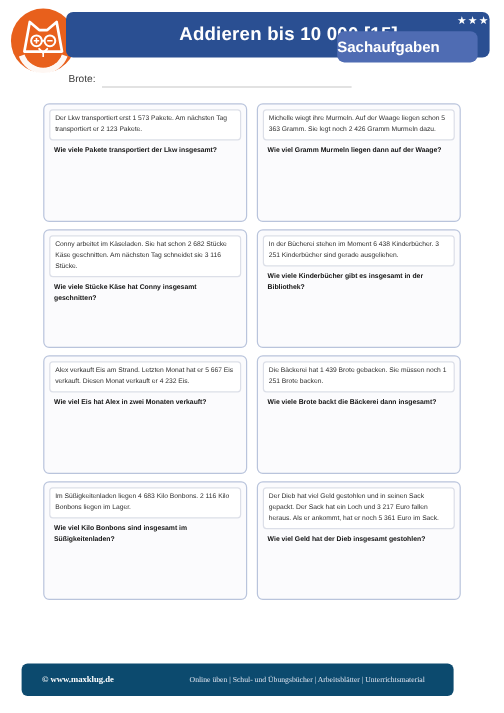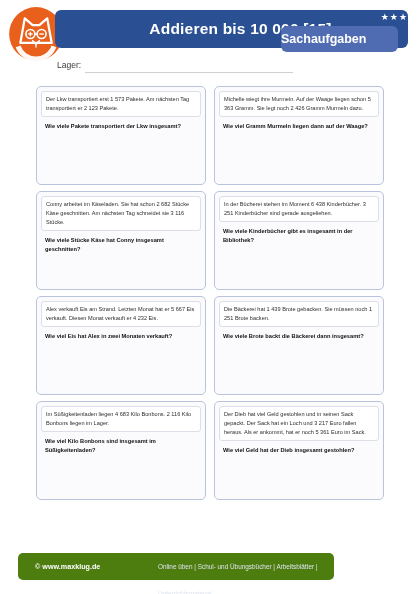--- a/index.html
+++ b/index.html
@@ -148,24 +148,25 @@
 
   .answer-space {
     flex: 1;
   }
 
   
   .footer {
     position: absolute;
     left: 18px;
     top: 553px;
-    width: 316px;
+    width: 360px;
     height: 27px;
-    background: #4d7c0f;
+    background: #0c4a6e;
     border-radius: 5px;
+    font-family: Liberation Serif, serif;
   }
   .footer-left {
     position: absolute;
     left: 17px;
     top: 0;
     height: 27px;
     line-height: 27px;
     color: #ffffff;
     font-size: 7.2px;
     font-weight: bold;
@@ -204,21 +205,21 @@
       </text>
     </svg>
   </div>
 
   <div class="header-bar"></div>
   <div class="header-title">Addieren bis 10 000 [15]</div>
   <div class="stars">★★★</div>
   <div class="badge">Sachaufgaben</div>
 
   <div class="name-row">
-    <span class="name-label">Lager:</span>
+    <span class="name-label">Brote:</span>
     <span class="name-line"></span>
   </div>
 
   <div class="grid">
 
     <div class="row">
       <div class="card">
         <div class="story">Der Lkw transportiert erst 1 573 Pakete. Am nächsten Tag transportiert er 2 123 Pakete.</div>
         <div class="question">Wie viele Pakete transportiert der Lkw insgesamt?</div>
         <div class="answer-space"></div>

